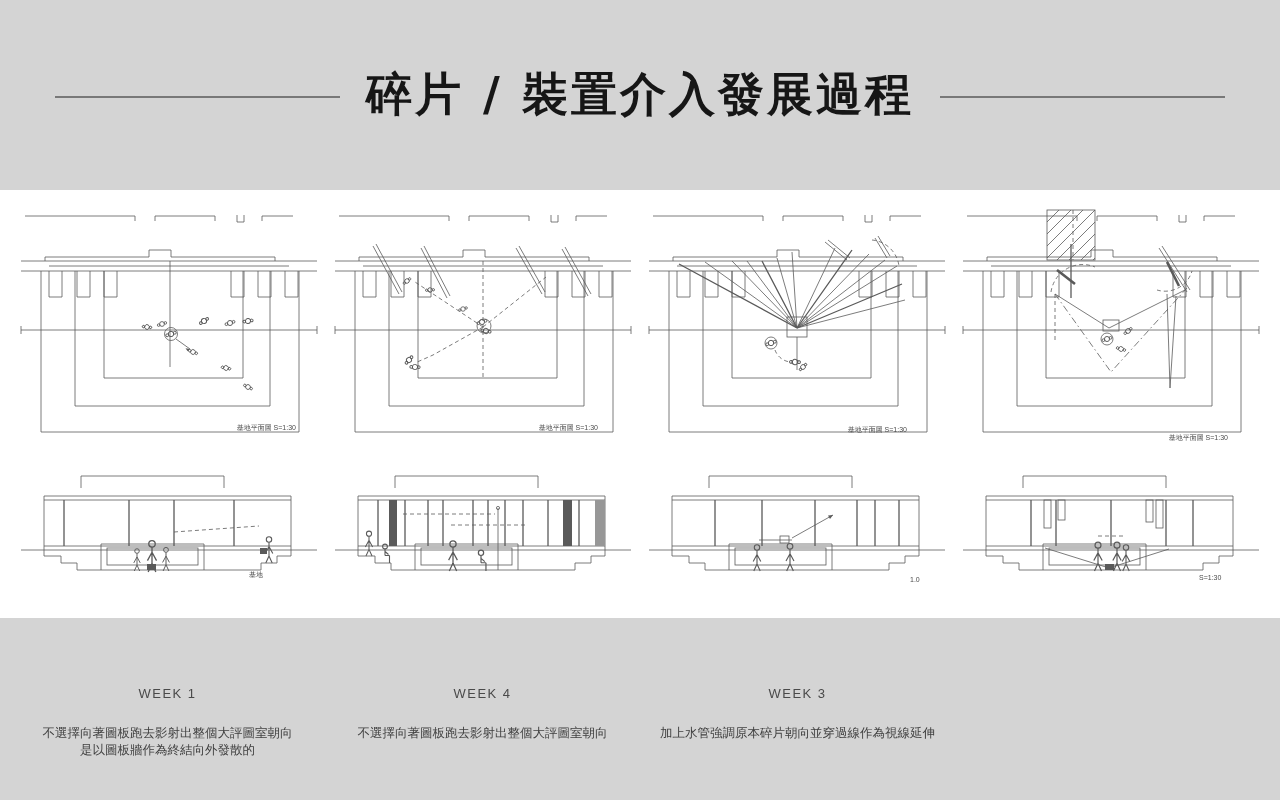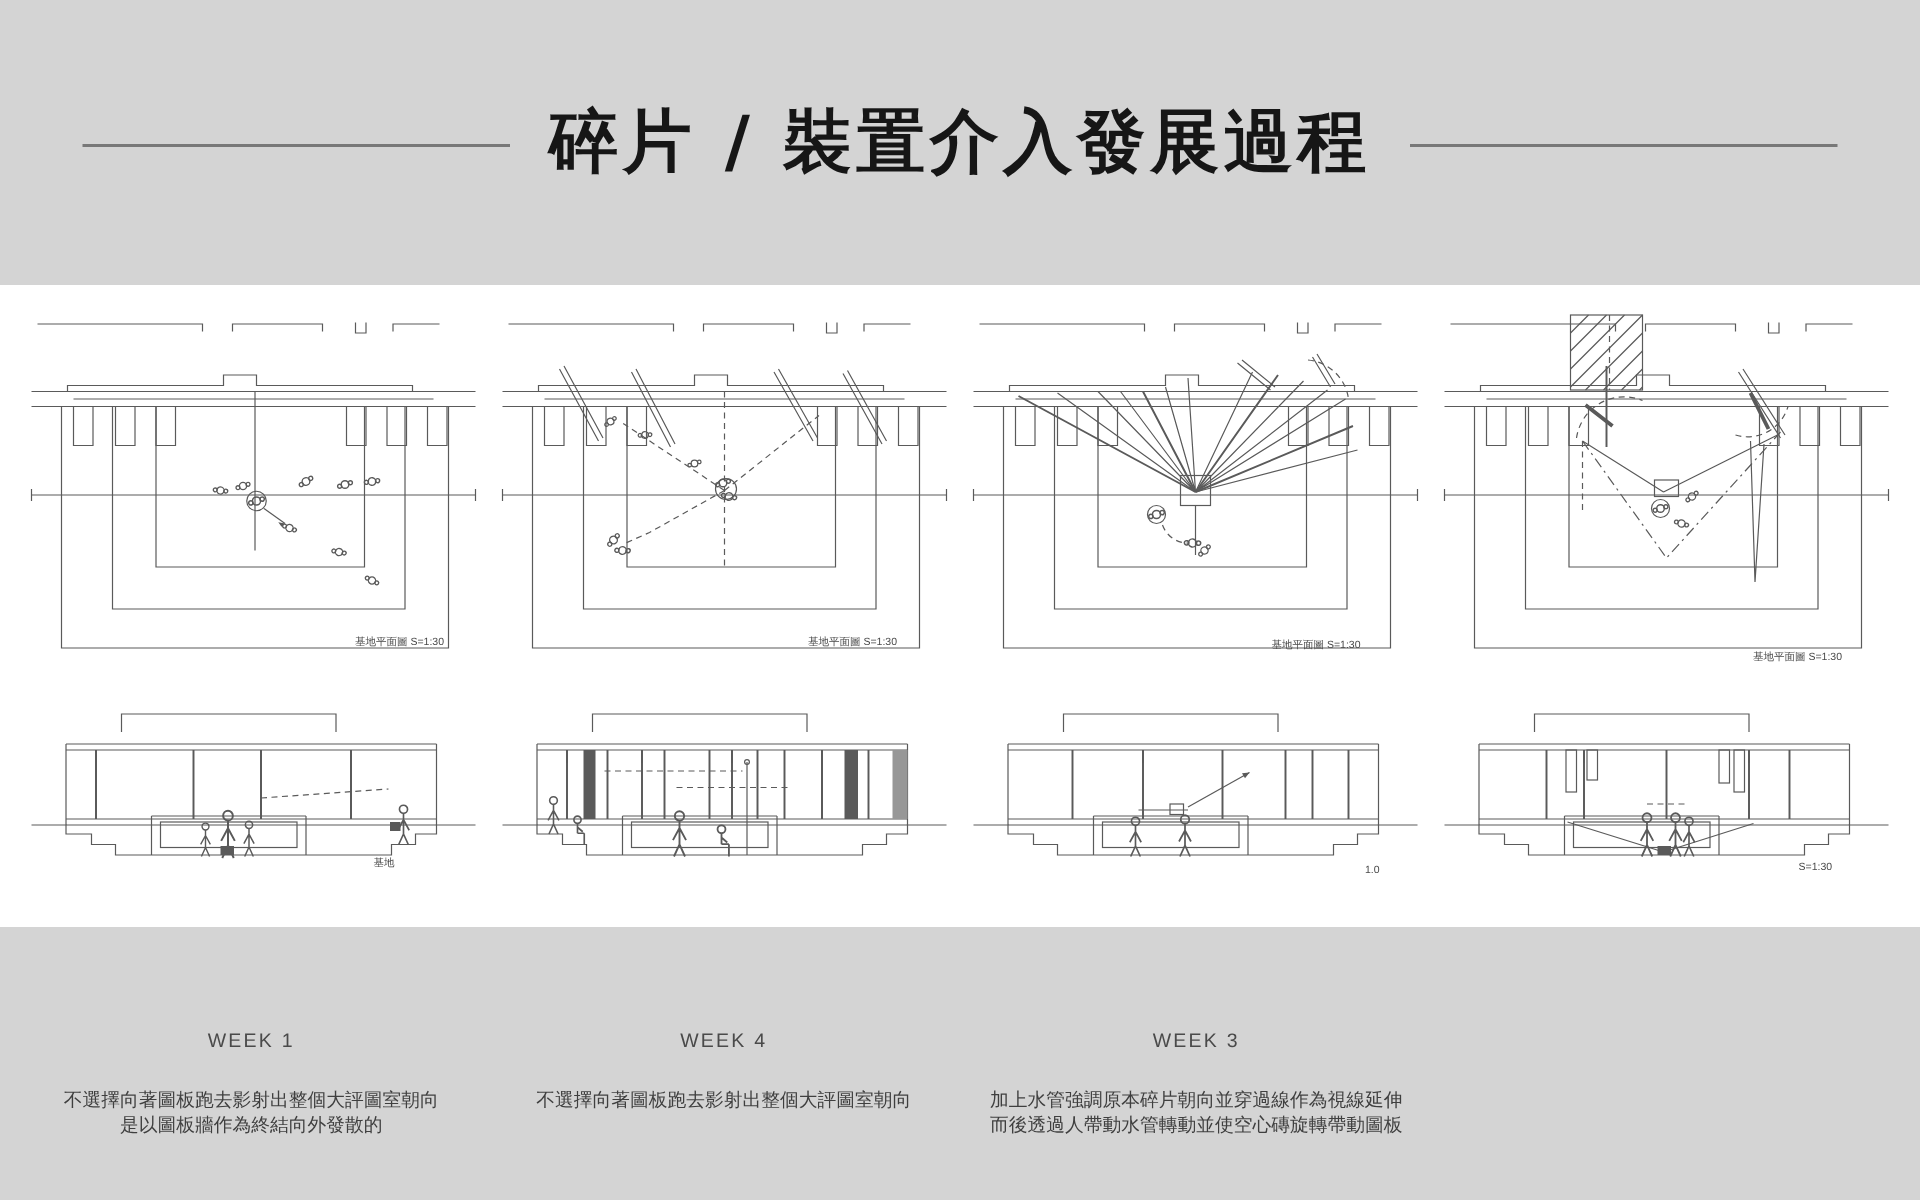--- a/index.html
+++ b/index.html
@@ -385,17 +385,16 @@
       <div class="wline">是以圖板牆作為終結向外發散的</div>
     </div>
     <div class="desc">
       <div class="week">WEEK 4</div>
       <div class="wline">不選擇向著圖板跑去影射出整個大評圖室朝向</div>
       <div class="wline"></div>
     </div>
     <div class="desc">
       <div class="week">WEEK 3</div>
       <div class="wline">加上水管強調原本碎片朝向並穿過線作為視線延伸</div>
-      <div class="wline">而後透過人帶動水管轉動並使空心磚旋轉帶動圖板</div>
     </div>
   </div>
 
 </div>
 
 </body></html>

